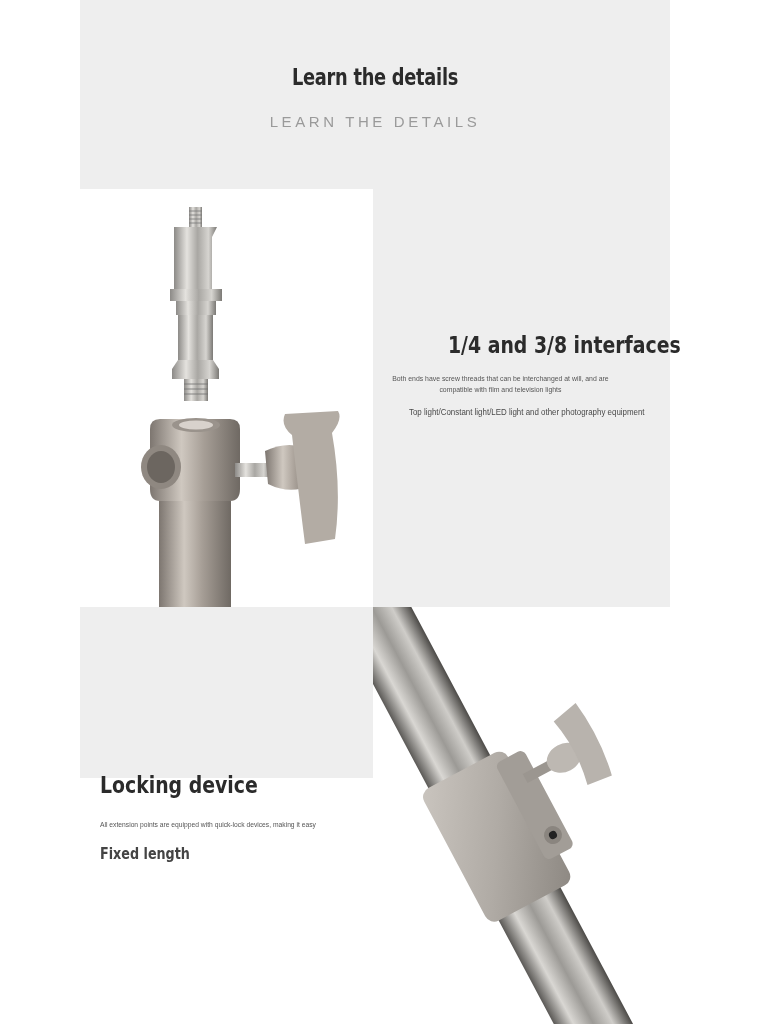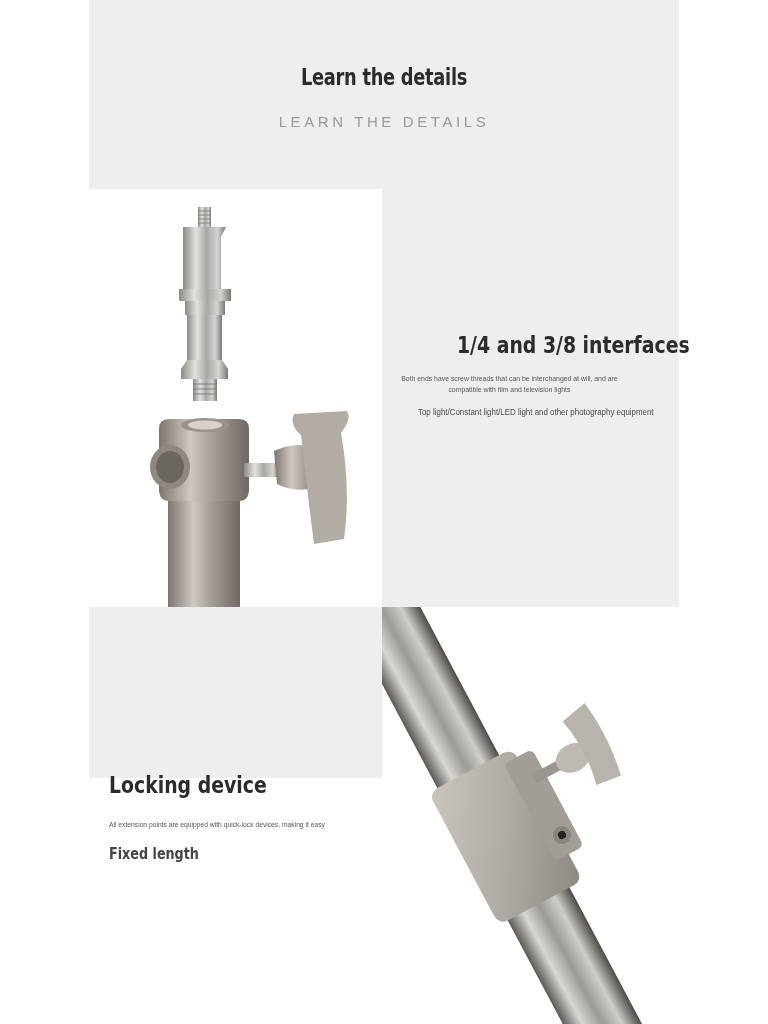--- a/index.html
+++ b/index.html
@@ -1,21 +1,21 @@
 <!DOCTYPE html>
 <html><head>
   <meta charset="utf-8">
   <style>
     html, body { margin:0; padding:0; }
     body {
       width:768px; height:1024px; background:#ffffff; position:relative; overflow:hidden;
       font-family:"Liberation Sans", sans-serif;
     }
     .panel {
-      position:absolute; left:89px; top:0; width:590px; height:778px; background:#eeeeee;
+      position:absolute; left:80px; top:0; width:590px; height:778px; background:#eeeeee;
     }
     .hdr-title {
       position:absolute; left:0; width:590px; top:64px; text-align:center;
       font-family:"DejaVu Sans Condensed","DejaVu Sans", sans-serif;
       font-size:23px; font-weight:bold; color:#2b2b2b; letter-spacing:-0.3px;
       transform:scaleX(0.86); transform-origin:center;
     }
     .hdr-sub {
       position:absolute; left:0; width:590px; top:113px; text-align:center;
       font-size:15px; letter-spacing:3.6px; color:#9a9a9a;

